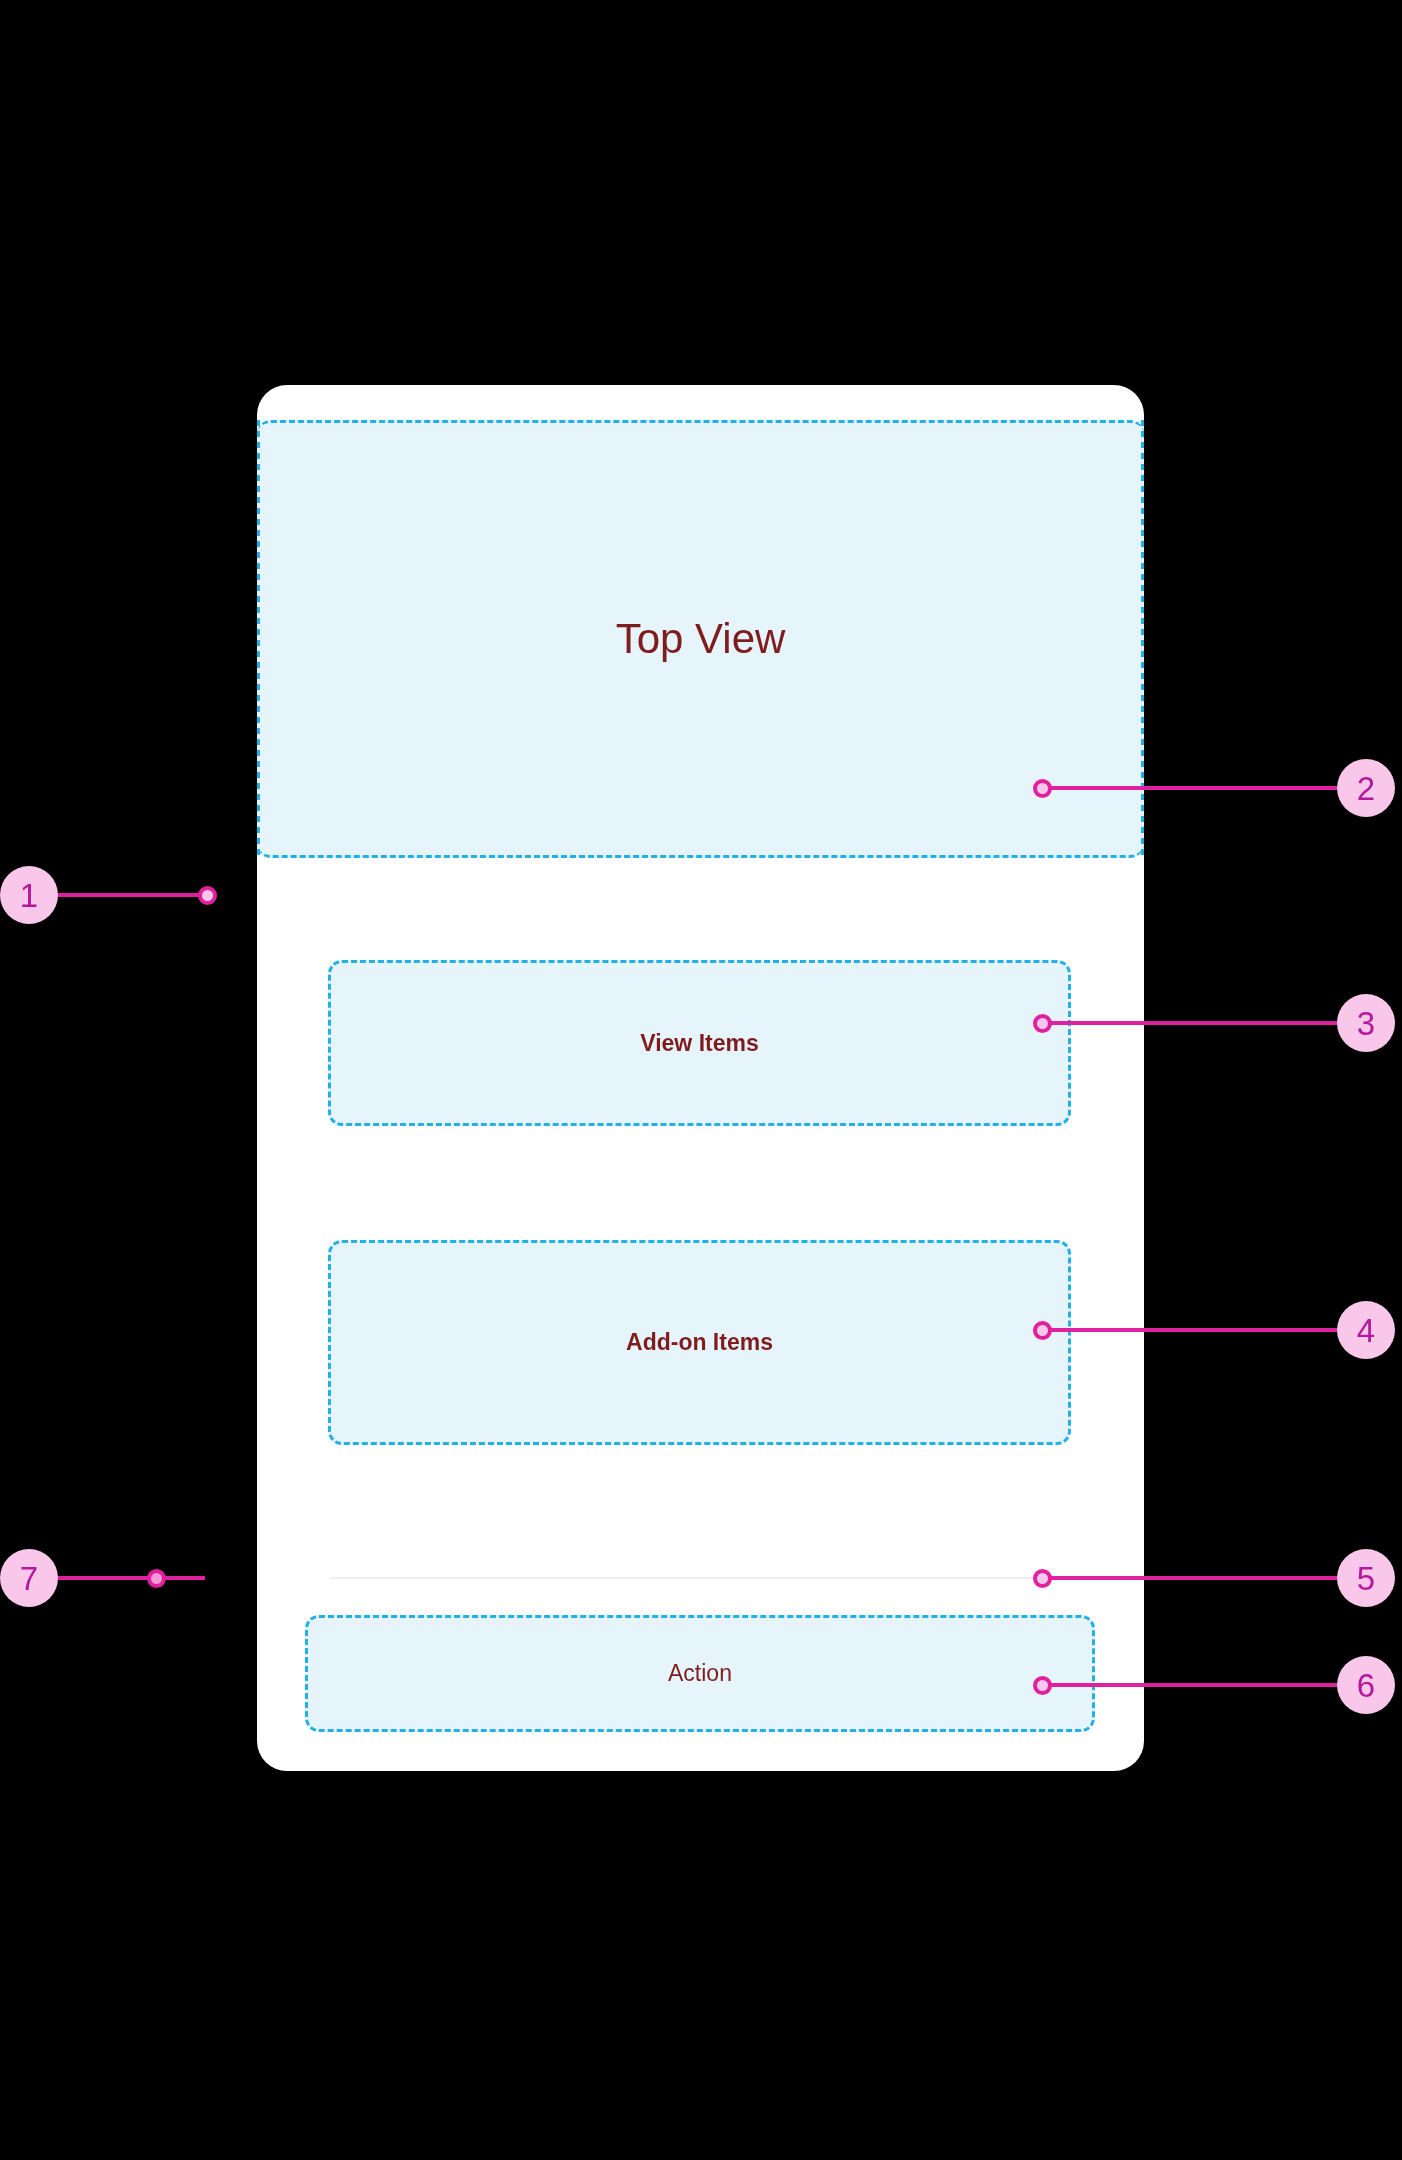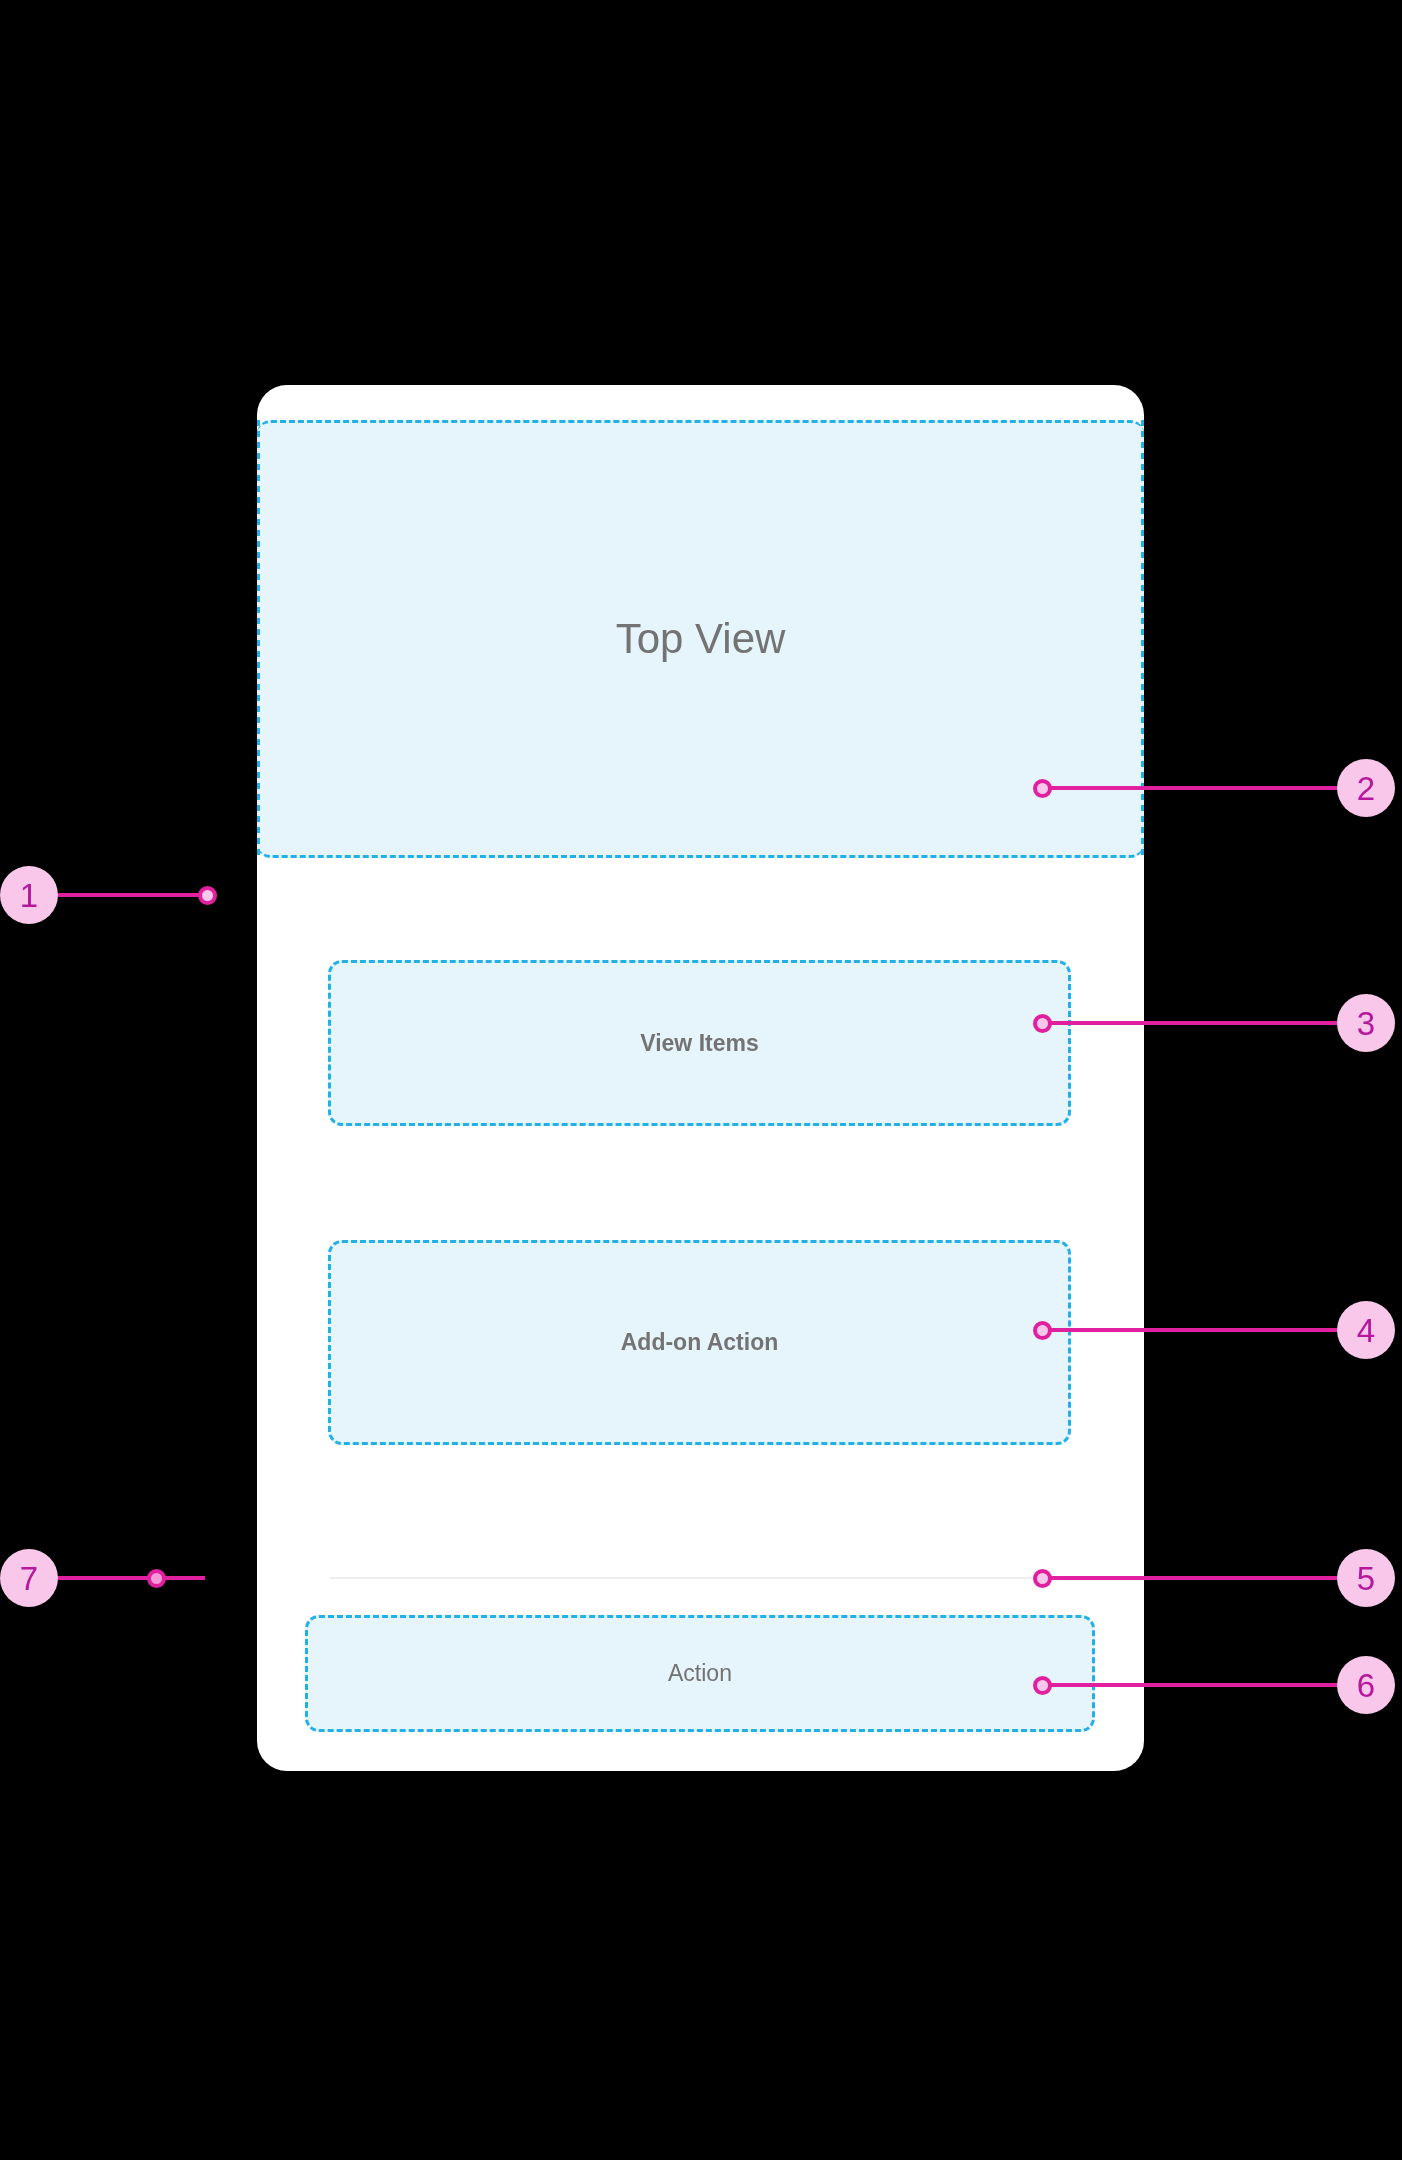--- a/index.html
+++ b/index.html
@@ -35,21 +35,21 @@
     position: absolute;
     background: #e6f4fc;
     border: 3px dashed #22b0e8;
     display: flex;
     align-items: center;
     justify-content: center;
   }
   .region.rounded { border-radius: 14px; }
 
   .region-label {
-    color: #737373;
+    color: #7f1d1d;
     text-align: center;
     white-space: nowrap;
   }
 
   .label-lg { font-size: 42px; font-weight: 400; }
   .label-md { font-size: 23px; font-weight: 700; }
   .label-sm { font-size: 23px; font-weight: 400; }
 
   
   #region-top-view {
@@ -149,21 +149,21 @@
 
     <div class="region rounded" id="region-top-view">
       <span class="region-label label-lg">Top View</span>
     </div>
 
     <div class="region rounded" id="region-main-items">
       <span class="region-label label-md">View Items</span>
     </div>
 
     <div class="region rounded" id="region-addon-items">
-      <span class="region-label label-md">Add-on Action</span>
+      <span class="region-label label-md">Add-on Items</span>
     </div>
 
     <div class="divider"></div>
 
     <div class="region rounded" id="region-action">
       <span class="region-label label-sm">Action</span>
     </div>
 
   </div>
 

